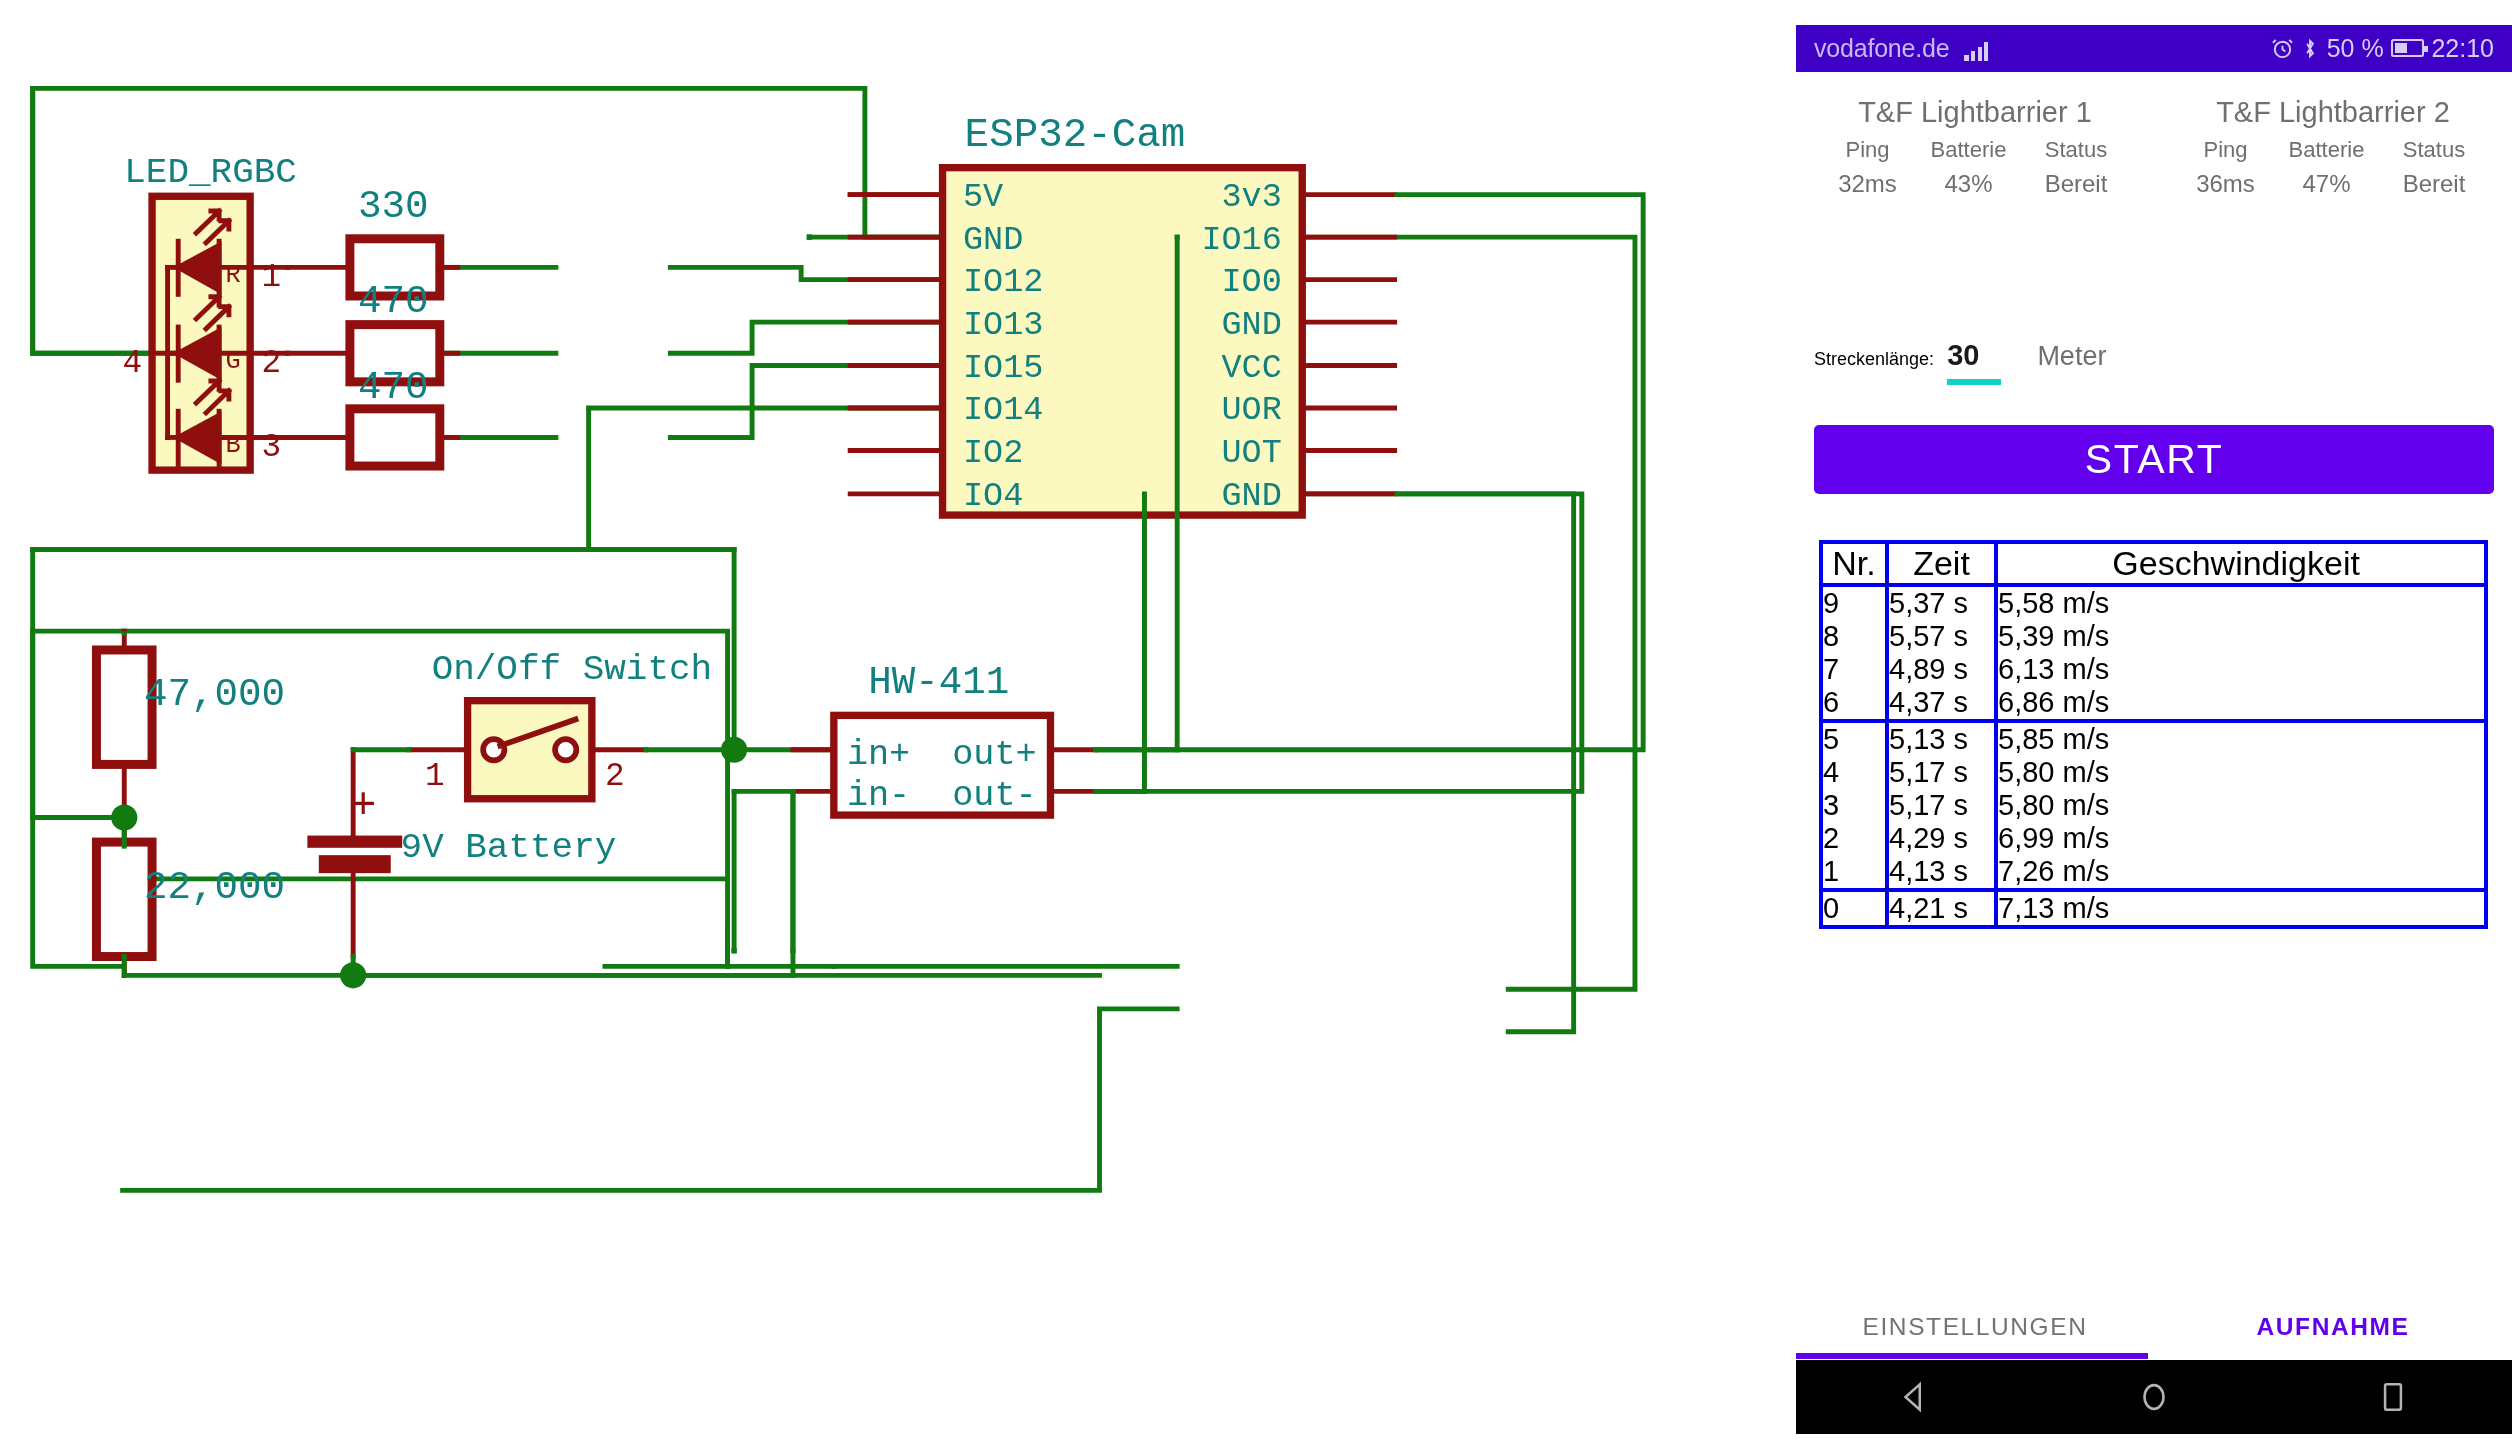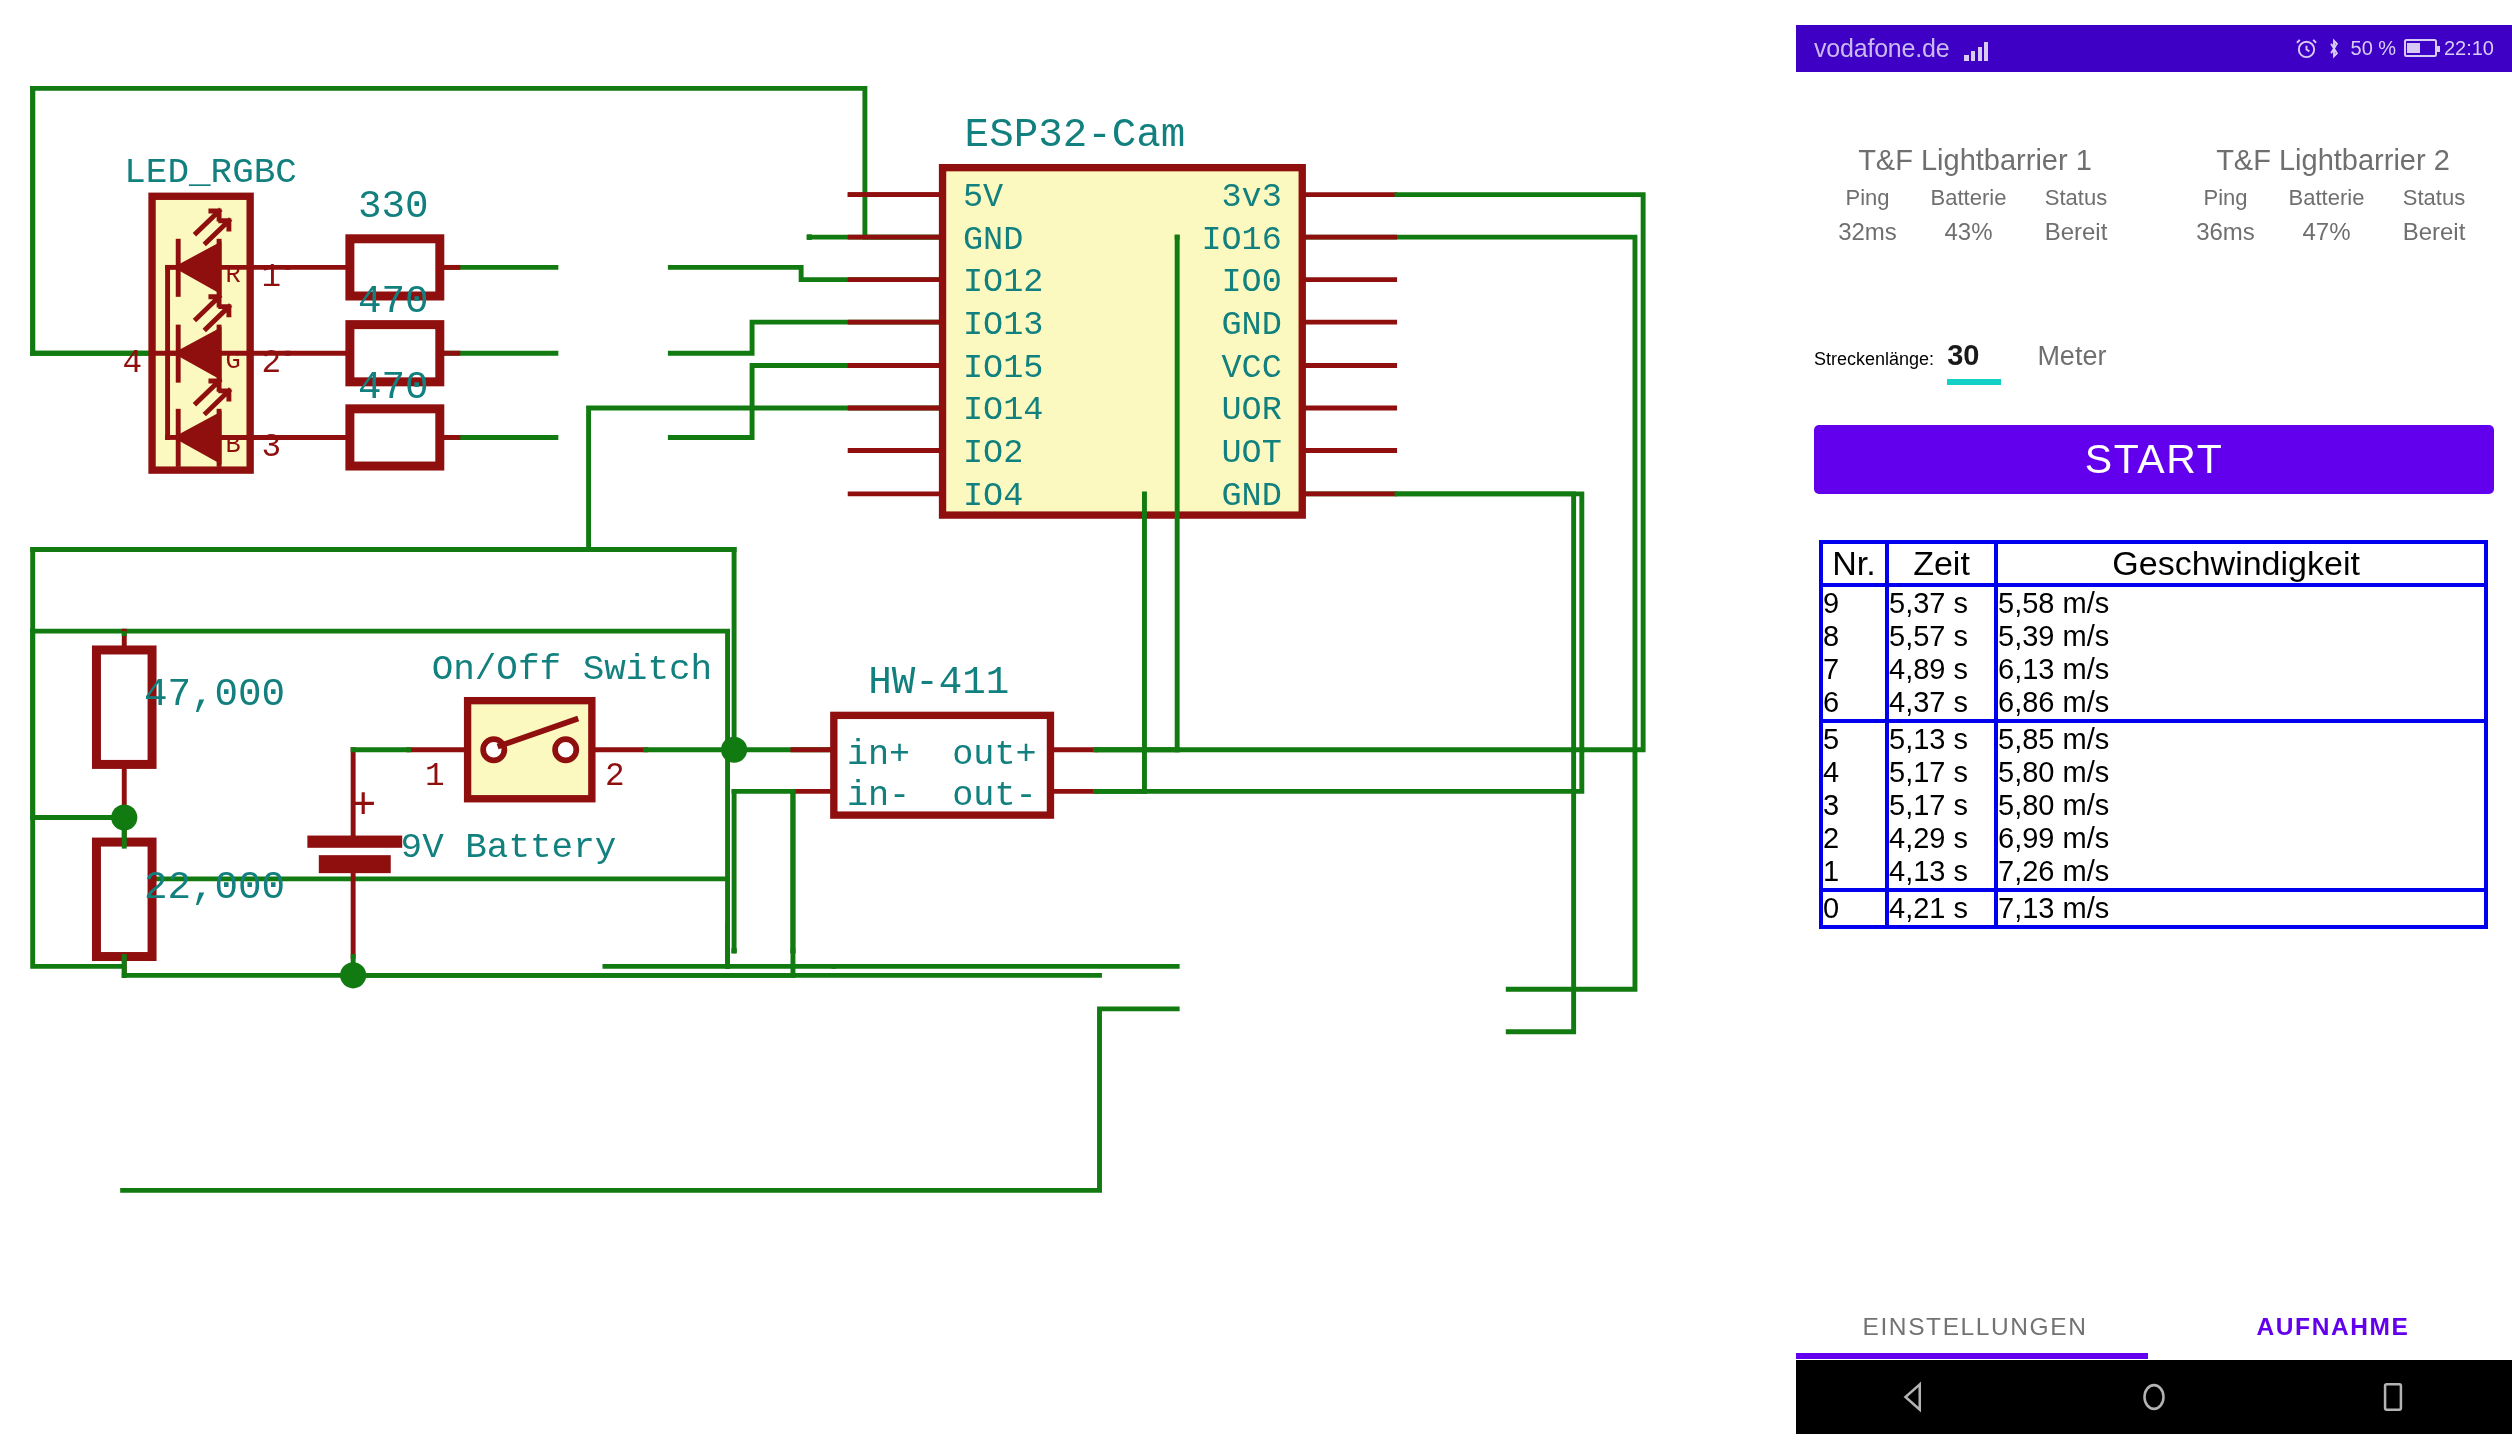--- a/index.html
+++ b/index.html
@@ -15,28 +15,28 @@
 
   
   #status-bar{position:absolute;left:0;top:24.5px;width:716px;height:47px;background:#3d00c4;
     display:flex;align-items:center;justify-content:space-between;padding:0 18px;box-sizing:border-box;}
   .sb-left{display:flex;align-items:flex-end;gap:15px;text-align:center;}
   #carrier-label{color:#c9b9f0;font-size:25px;letter-spacing:-0.2px;line-height:1;}
   .signal-bars{display:flex;align-items:flex-end;gap:2.5px;height:19.6px;}
   .signal-bars i{display:block;width:4.1px;background:#d8ccf5;}
   .signal-bars i:nth-child(1){height:5.7px}.signal-bars i:nth-child(2){height:9.8px}
   .signal-bars i:nth-child(3){height:14px}.signal-bars i:nth-child(4){height:19px}
-  .sb-right{display:flex;align-items:center;gap:7.4px;color:#d8ccf5;font-size:20px;line-height:1;}
+  .sb-right{display:flex;align-items:center;gap:7.4px;color:#d8ccf5;font-size:25px;line-height:1;}
   .sb-right svg{display:block}
   .batt{position:relative;width:33px;height:18px;border:2.5px solid #d8ccf5;border-radius:2.5px;box-sizing:border-box;}
   .batt::after{content:"";position:absolute;right:-5.7px;top:4.9px;width:3.3px;height:6.5px;background:#d8ccf5;}
   .batt i{position:absolute;left:1.6px;top:1.6px;bottom:1.6px;width:44%;background:#d8ccf5;display:block;}
 
   
-  #device-row{position:absolute;left:0;top:96px;width:716px;display:flex;margin-top:48px;}
+  #device-row{position:absolute;left:0;top:96px;width:716px;display:flex;}
   .device-card{flex:1;text-align:center;color:#6f6f6f;}
   .dev-title{font-size:29px;margin-bottom:8.2px;white-space:nowrap;}
   .dev-cols{display:flex;justify-content:center;gap:18px;font-size:22px;margin-bottom:6.5px;}
   .dev-vals{display:flex;justify-content:center;gap:18px;font-size:24px;}
   .dev-cols span,.dev-vals span{display:inline-block;text-align:center;}
   .c-ping{width:70px}.c-batt{width:96px}.c-stat{width:83px}
 
   
   #strecke-row{position:absolute;left:18px;top:339px;display:flex;align-items:baseline;gap:0;}
   #strecke-label{font-size:18px;color:#000000;}

